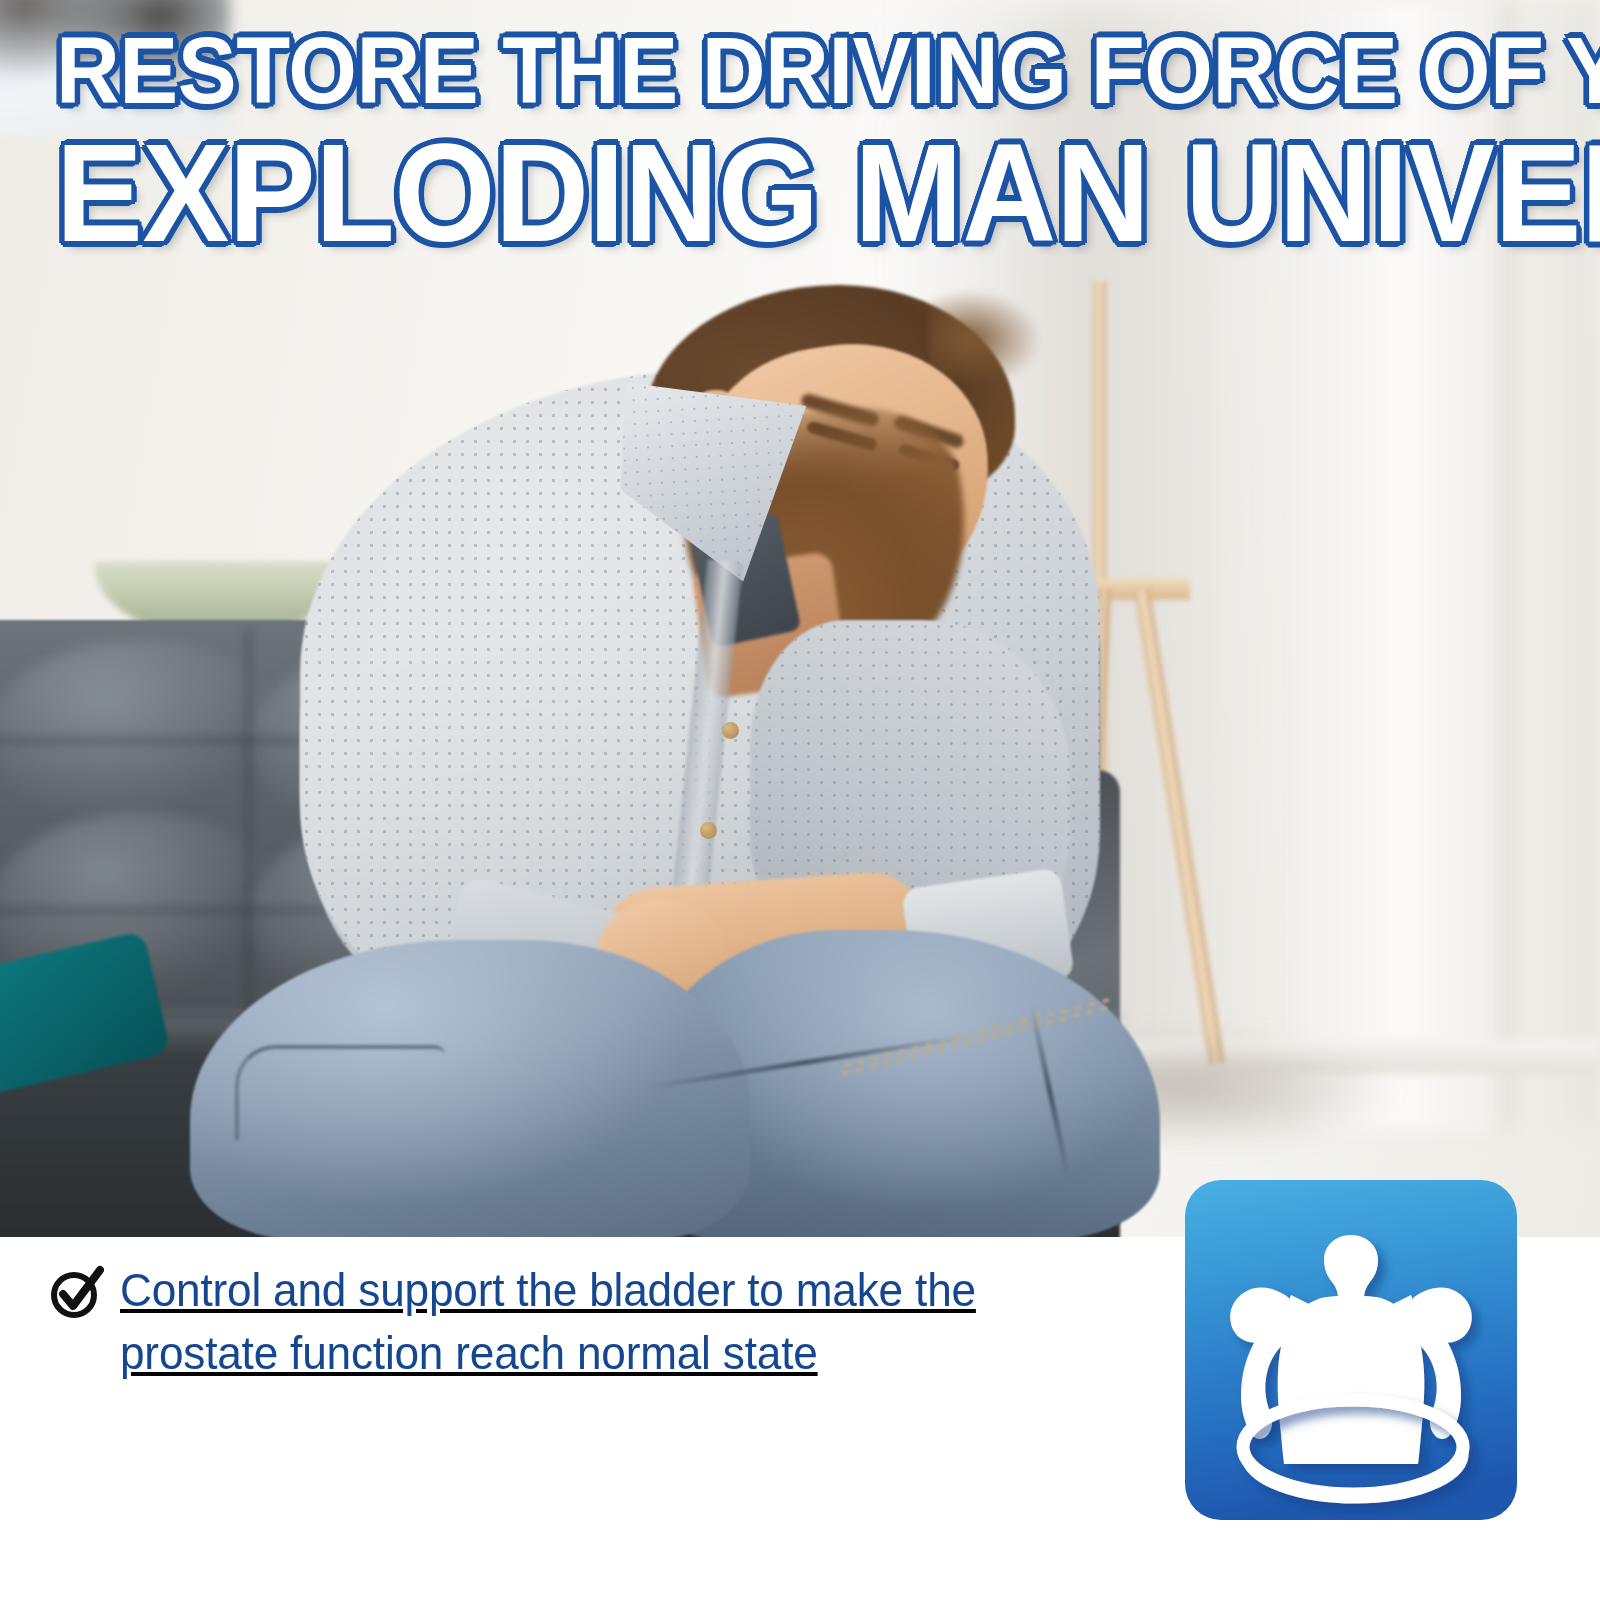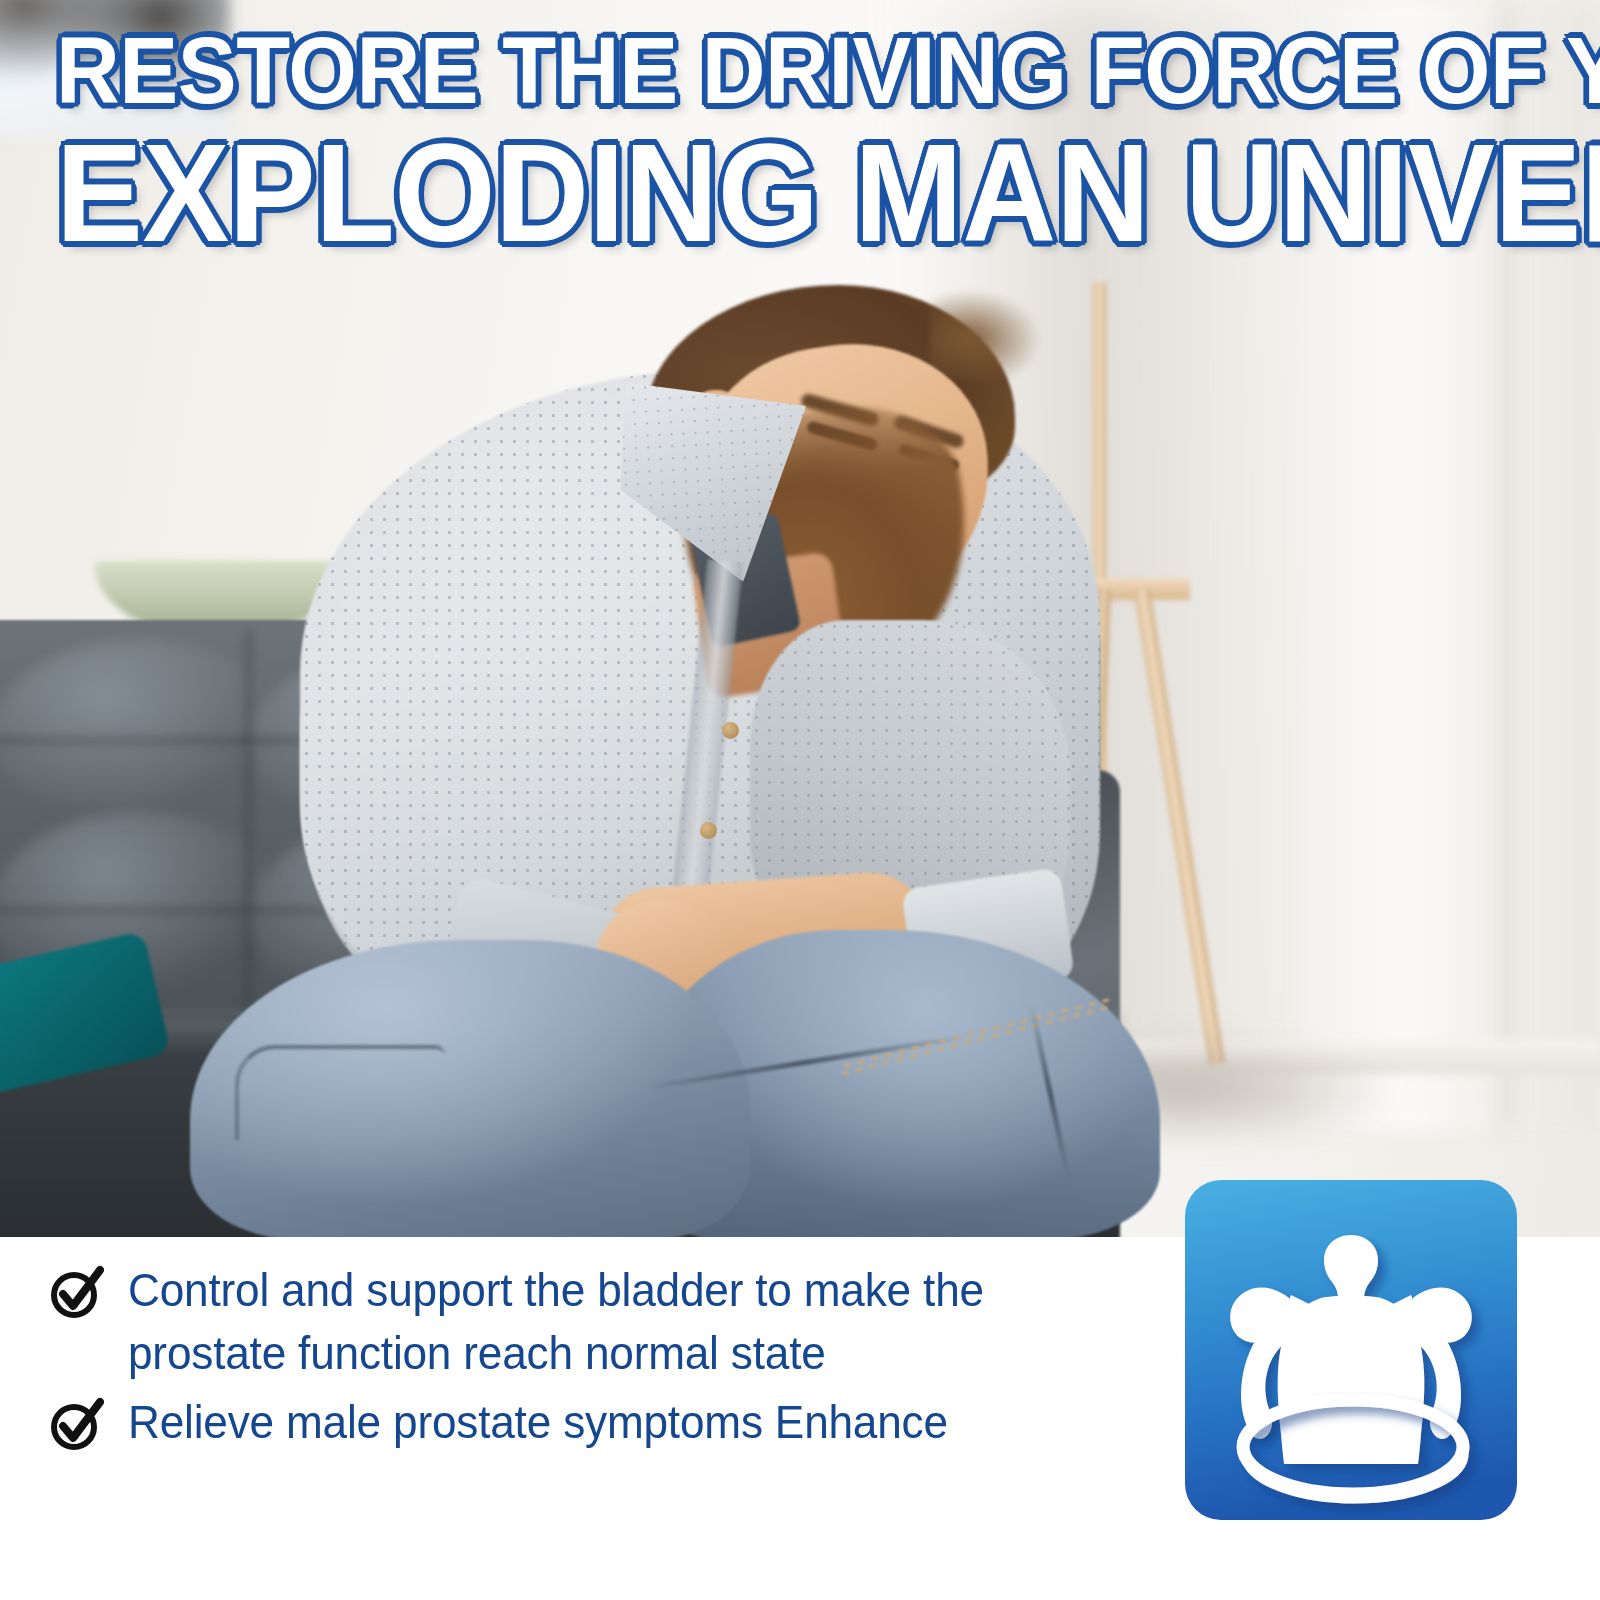--- a/index.html
+++ b/index.html
@@ -381,22 +381,23 @@
   
   #benefits {
     position:absolute; left:0; top:1237px; width:1600px; height:363px;
     background:#ffffff; z-index:10;
   }
   #benefit-list {
     position:absolute; left:48px; top:22px; width:1090px;
     list-style:none;
   }
   .benefit-item {
-    display:flex; align-items:flex-start; gap:24px;
+    display:flex; align-items:flex-start; gap:16px;
     margin-bottom:6px;
+    text-decoration:underline;
   }
   .check-icon { flex:0 0 auto; margin-top:6px; }
   .benefit-text {
     font-family:"Liberation Sans Narrow","Liberation Sans", sans-serif;
     font-size:46px; line-height:63px;
     color:#14478f;
     letter-spacing:-0.2px;
     transform:scaleX(0.96); transform-origin:left center;
   }
 
@@ -494,29 +495,20 @@
     <li class="benefit-item">
       <span class="check-icon">
         <svg width="56" height="56" viewBox="0 0 56 56">
           <circle cx="26" cy="30" r="20" fill="none" stroke="#111111" stroke-width="6"></circle>
           <path d="M15 29 L25 41 L52 5" fill="none" stroke="#111111" stroke-width="8" stroke-linecap="round" stroke-linejoin="round"></path>
         </svg>
       </span>
       <span class="benefit-text">Control and support the bladder to make the prostate function reach normal state</span>
     </li>
 
-    <li class="benefit-item">
-      <span class="check-icon">
-        <svg width="56" height="56" viewBox="0 0 56 56">
-          <circle cx="26" cy="30" r="20" fill="none" stroke="#111111" stroke-width="6"></circle>
-          <path d="M15 29 L25 41 L52 5" fill="none" stroke="#111111" stroke-width="8" stroke-linecap="round" stroke-linejoin="round"></path>
-        </svg>
-      </span>
-      <span class="benefit-text">Relieve male prostate symptoms Enhance</span>
-    </li>
 
 
   </ul>
 </div>
 
 <div id="logo">
   <svg width="332" height="340" viewBox="0 0 332 340">
     <defs>
       <linearGradient id="lg" x1="0" y1="0" x2="0.15" y2="1">
         <stop offset="0%" stop-color="#49B0E2"></stop>

